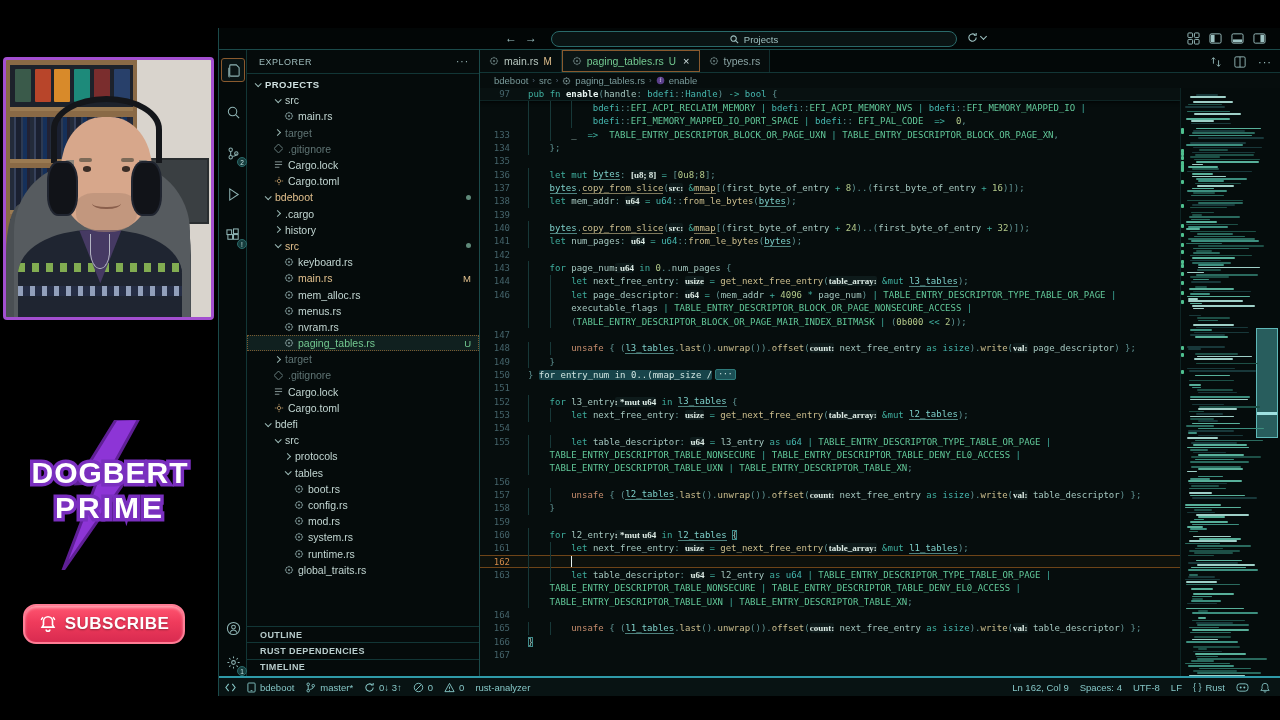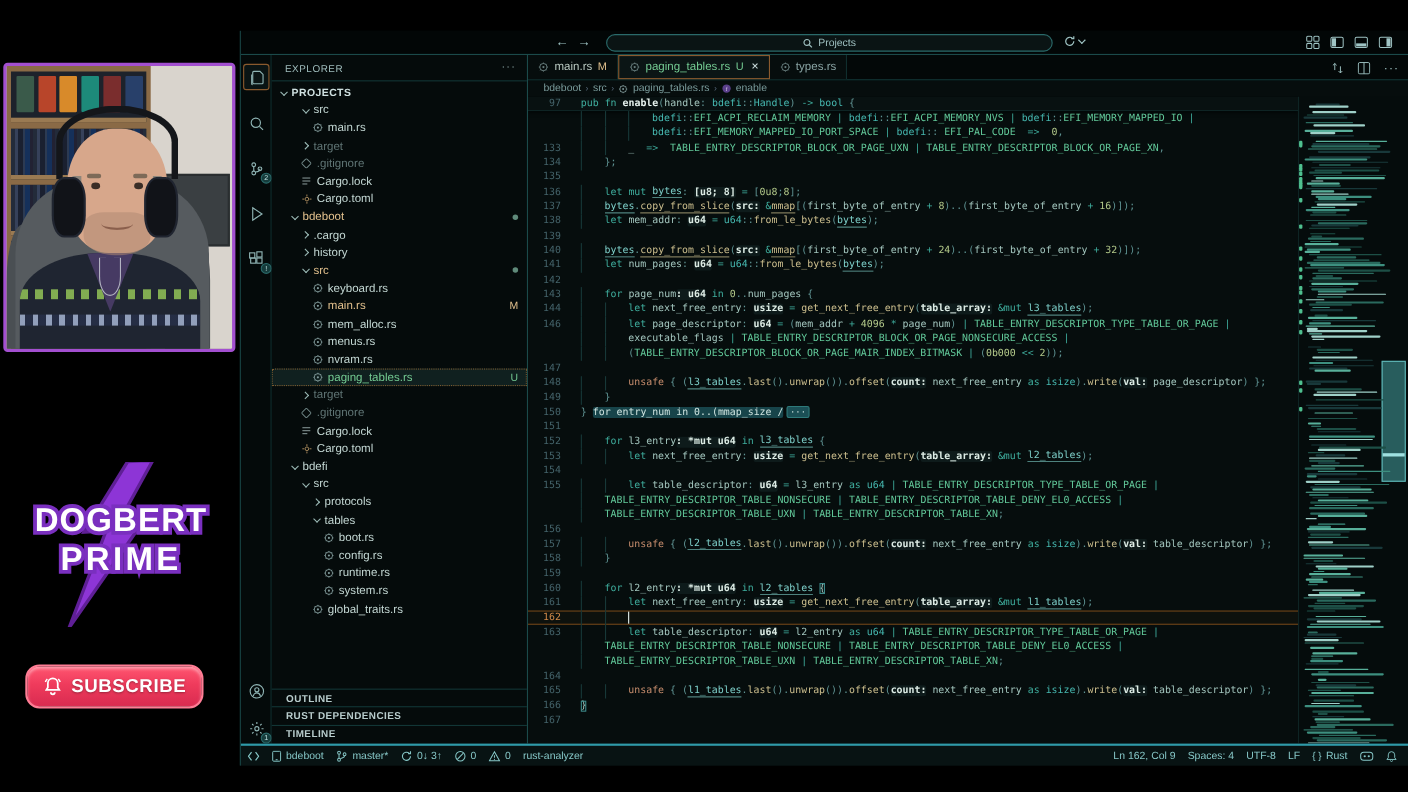--- a/index.html
+++ b/index.html
@@ -62,21 +62,21 @@
   .cline { height:13.35px; display:flex; align-items:center; white-space:pre; font-family:"DejaVu Sans Mono", monospace; font-size:9px; position:relative; }
   .cline .gut { width:34px; flex:0 0 auto; text-align:right; color:#44636a; font-size:9px; padding-right:4px; }
   .cline .ctext { margin-left:14px; display:flex; align-items:center; }
   .cline.sticky { background:#081111; box-shadow:0 2px 3px rgba(0,0,0,.6); border-bottom:1px solid #0e2424; }
   .cline.current { background:rgba(120,70,20,.07); border-top:1px solid #6e4418; border-bottom:1px solid #6e4418; }
   .cline.current .gut { color:#d18a4a; }
   .guide { display:inline-block; width:21.6px; border-left:1px solid #173838; height:13.35px; }
   .tk-k { color:#3fae9e; } .tk-p { color:#5f9393; } .tk-d { color:#a3c6be; }
   .tk-c { color:#62c99a; } .tk-f { color:#cdbf8e; border-bottom:1px solid rgba(205,191,142,.6); }
   .tk-f2 { color:#cdbf8e; } .tk-u { color:#7ed0ca; border-bottom:1px solid rgba(126,208,202,.6); }
-  .tk-h { color:#ddece5; font-weight:bold; background:rgba(160,255,255,.06); border-radius:2px; }
+  .tk-h { color:#ddece5; font-weight:bold; background:rgba(160,255,255,.06); border-radius:2px;font-family:Liberation Serif, serif; }
   .tk-n { color:#b3c98a; } .tk-t { color:#46b8b0; } .tk-m { color:#46b8b0; }
   .tk-s { color:#c78d6d; } .tk-w { color:#e8f4f0; font-weight:bold; }
   .tk-fd { color:#cfe4e0; background:#17444a; border-radius:2px; }
   .tk-dt { color:#cfe4e0; background:#1b4f55; border:1px solid #2e7a7a; border-radius:2px; margin-left:3px; font-size:8px; padding:0 2px; }
   .tk-bx { outline:1px solid #3e8a8a; outline-offset:-1px; color:#a3c6be; }
   .cursor { width:1px; height:11px; background:#e8f4f0; display:inline-block; }
 
   
   #minimap { position:absolute; top:38px; bottom:0; right:0; width:100px; background:#050c0c; border-left:1px solid #0e2424; }
   .mm-line { position:absolute; height:1.6px; border-radius:1px; }
@@ -447,32 +447,43 @@
             </div>
             <div class="trow ">
               <span class="sp" style="width:46px"></span>
               <span class="fico">
                 <svg width="10" height="10" viewBox="0 0 12 12">
                   <circle cx="6" cy="6" r="4" stroke="#7f9898" fill="none"></circle>
                   <circle cx="6" cy="6" r="1.2" fill="#7f9898"></circle>
                   <path d="M6 1v1.6M6 9.4V11M1 6h1.6M9.4 6H11M2.5 2.5l1.1 1.1M8.4 8.4l1.1 1.1M9.5 2.5L8.4 3.6M3.6 8.4L2.5 9.5" stroke="#7f9898" stroke-width=".9"></path>
                 </svg>
               </span>
+              <span>mod.rs</span>
+            </div>
+            <div class="trow ">
+              <span class="sp" style="width:46px"></span>
+              <span class="fico">
+                <svg width="10" height="10" viewBox="0 0 12 12">
+                  <circle cx="6" cy="6" r="4" stroke="#7f9898" fill="none"></circle>
+                  <circle cx="6" cy="6" r="1.2" fill="#7f9898"></circle>
+                  <path d="M6 1v1.6M6 9.4V11M1 6h1.6M9.4 6H11M2.5 2.5l1.1 1.1M8.4 8.4l1.1 1.1M9.5 2.5L8.4 3.6M3.6 8.4L2.5 9.5" stroke="#7f9898" stroke-width=".9"></path>
+                </svg>
+              </span>
+              <span>system.rs</span>
+            </div>
+            <div class="trow ">
+              <span class="sp" style="width:46px"></span>
+              <span class="fico">
+                <svg width="10" height="10" viewBox="0 0 12 12">
+                  <circle cx="6" cy="6" r="4" stroke="#7f9898" fill="none"></circle>
+                  <circle cx="6" cy="6" r="1.2" fill="#7f9898"></circle>
+                  <path d="M6 1v1.6M6 9.4V11M1 6h1.6M9.4 6H11M2.5 2.5l1.1 1.1M8.4 8.4l1.1 1.1M9.5 2.5L8.4 3.6M3.6 8.4L2.5 9.5" stroke="#7f9898" stroke-width=".9"></path>
+                </svg>
+              </span>
               <span>runtime.rs</span>
-            </div>
-            <div class="trow ">
-              <span class="sp" style="width:46px"></span>
-              <span class="fico">
-                <svg width="10" height="10" viewBox="0 0 12 12">
-                  <circle cx="6" cy="6" r="4" stroke="#7f9898" fill="none"></circle>
-                  <circle cx="6" cy="6" r="1.2" fill="#7f9898"></circle>
-                  <path d="M6 1v1.6M6 9.4V11M1 6h1.6M9.4 6H11M2.5 2.5l1.1 1.1M8.4 8.4l1.1 1.1M9.5 2.5L8.4 3.6M3.6 8.4L2.5 9.5" stroke="#7f9898" stroke-width=".9"></path>
-                </svg>
-              </span>
-              <span>system.rs</span>
             </div>
             <div class="trow ">
               <span class="sp" style="width:36px"></span>
               <span class="fico">
                 <svg width="10" height="10" viewBox="0 0 12 12">
                   <circle cx="6" cy="6" r="4" stroke="#7f9898" fill="none"></circle>
                   <circle cx="6" cy="6" r="1.2" fill="#7f9898"></circle>
                   <path d="M6 1v1.6M6 9.4V11M1 6h1.6M9.4 6H11M2.5 2.5l1.1 1.1M8.4 8.4l1.1 1.1M9.5 2.5L8.4 3.6M3.6 8.4L2.5 9.5" stroke="#7f9898" stroke-width=".9"></path>
                 </svg>
               </span>

